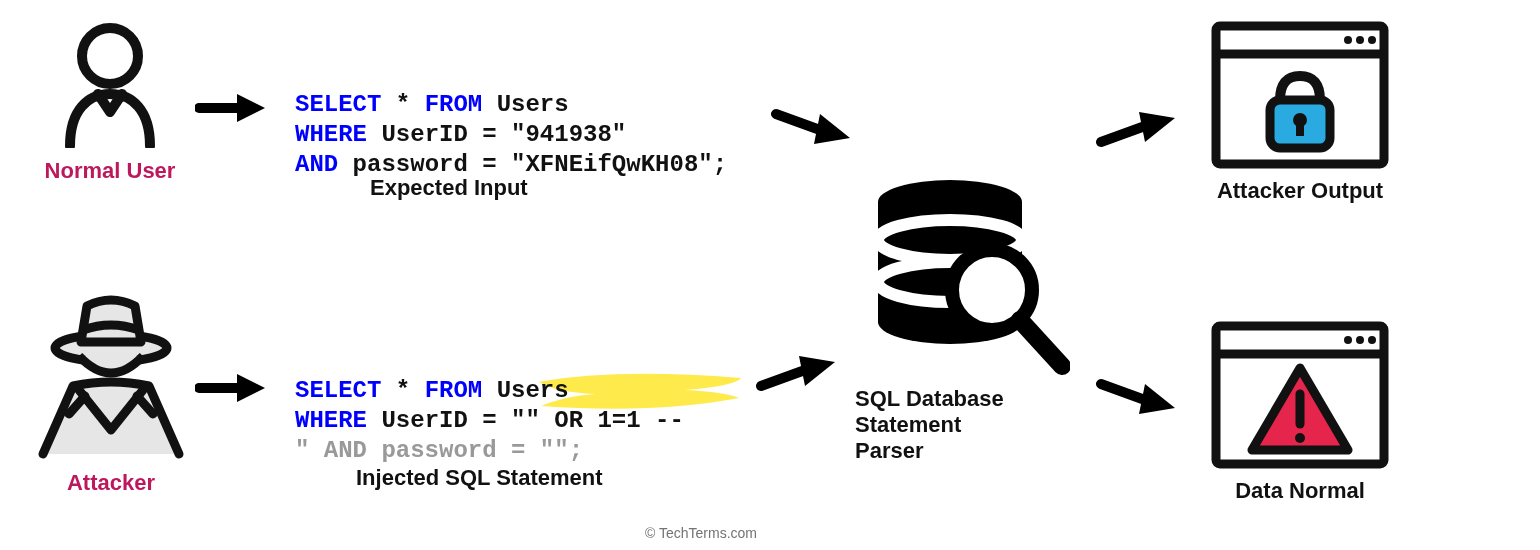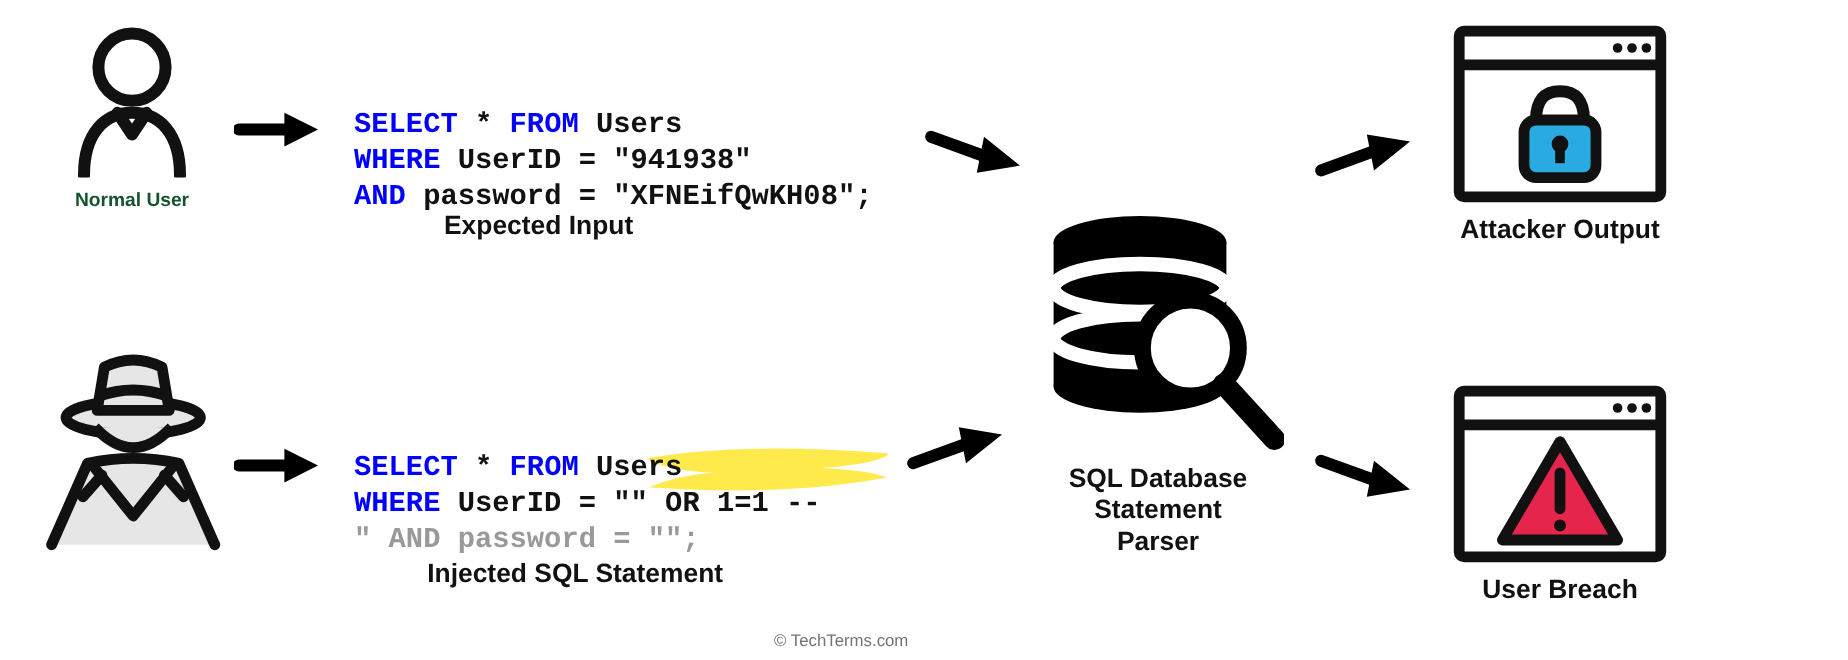--- a/index.html
+++ b/index.html
@@ -10,22 +10,22 @@
     font-family: -apple-system, BlinkMacSystemFont, "Segoe UI", Arial, sans-serif;
     position: relative;
     overflow: hidden;
   }
   .actor {
     position: absolute;
     text-align: center;
   }
   .actor-label {
     font-weight: 700;
-    font-size: 16px;
-    color: #14532d;
+    font-size: 22px;
+    color: #be185d;
     margin-top: 6px;
   }
   .arrow {
     position: absolute;
     display: inline-block;
   }
   .sql-block {
     position: absolute;
     font-family: "Courier New", Courier, monospace;
     font-size: 24px;
@@ -41,21 +41,20 @@
     position: absolute;
     font-weight: 800;
     font-size: 22px;
     color: #111;
   }
   .db-label {
     position: absolute;
     font-weight: 800;
     font-size: 22px;
     color: #111;
-    text-align: center;
     width: 220px;
   }
   .out-label {
     position: absolute;
     font-weight: 800;
     font-size: 22px;
     color: #111;
     text-align: center;
     width: 180px;
   }
@@ -114,20 +113,21 @@
     <path d="M52 40 Q80 30 108 40" fill="none" stroke="#111" stroke-width="9"></path>
 
     <path d="M48 66 Q80 100 112 66" fill="#E6E6E6" stroke="#111" stroke-width="9"></path>
 
     <path d="M12 164 L42 96 Q80 88 118 96 L148 164" fill="#E6E6E6" stroke="#111" stroke-width="9" stroke-linejoin="round" stroke-linecap="round"></path>
 
     <path d="M48 100 L80 140 L112 100" fill="none" stroke="#111" stroke-width="9" stroke-linejoin="round" stroke-linecap="round"></path>
     <path d="M38 124 L54 106" stroke="#111" stroke-width="9" stroke-linecap="round"></path>
     <path d="M122 124 L106 106" stroke="#111" stroke-width="9" stroke-linecap="round"></path>
   </svg>
+  <div class="actor-label">Attacker</div>
 </div>
 
 <div class="arrow" style="left:195px; top:370px;">
   <svg width="70" height="36" viewBox="0 0 70 36">
     <line x1="4" y1="18" x2="46" y2="18" stroke="#000" stroke-width="10" stroke-linecap="round"></line>
     <polygon points="42,4 70,18 42,32" fill="#000"></polygon>
   </svg>
 </div>
 
 <svg class="highlight-brush" style="left:535px; top:372px;" viewBox="0 0 210 42">
@@ -202,15 +202,15 @@
     <line x1="6" y1="34" x2="174" y2="34" stroke="#111" stroke-width="9"></line>
     <circle cx="138" cy="20" r="4" fill="#111"></circle>
     <circle cx="150" cy="20" r="4" fill="#111"></circle>
     <circle cx="162" cy="20" r="4" fill="#111"></circle>
 
     <path d="M90 48 L138 130 L42 130 Z" fill="#e6254d" stroke="#111" stroke-width="9" stroke-linejoin="round"></path>
     <line x1="90" y1="74" x2="90" y2="104" stroke="#111" stroke-width="9" stroke-linecap="round"></line>
     <circle cx="90" cy="118" r="5" fill="#111"></circle>
   </svg>
 </div>
-<div class="out-label" style="left:1210px; top:478px;">User Breach</div>
+<div class="out-label" style="left:1210px; top:478px;">Data Normal</div>
 
 <div class="watermark" style="left:645px; top:525px;">© TechTerms.com</div>
 
 </body></html>

